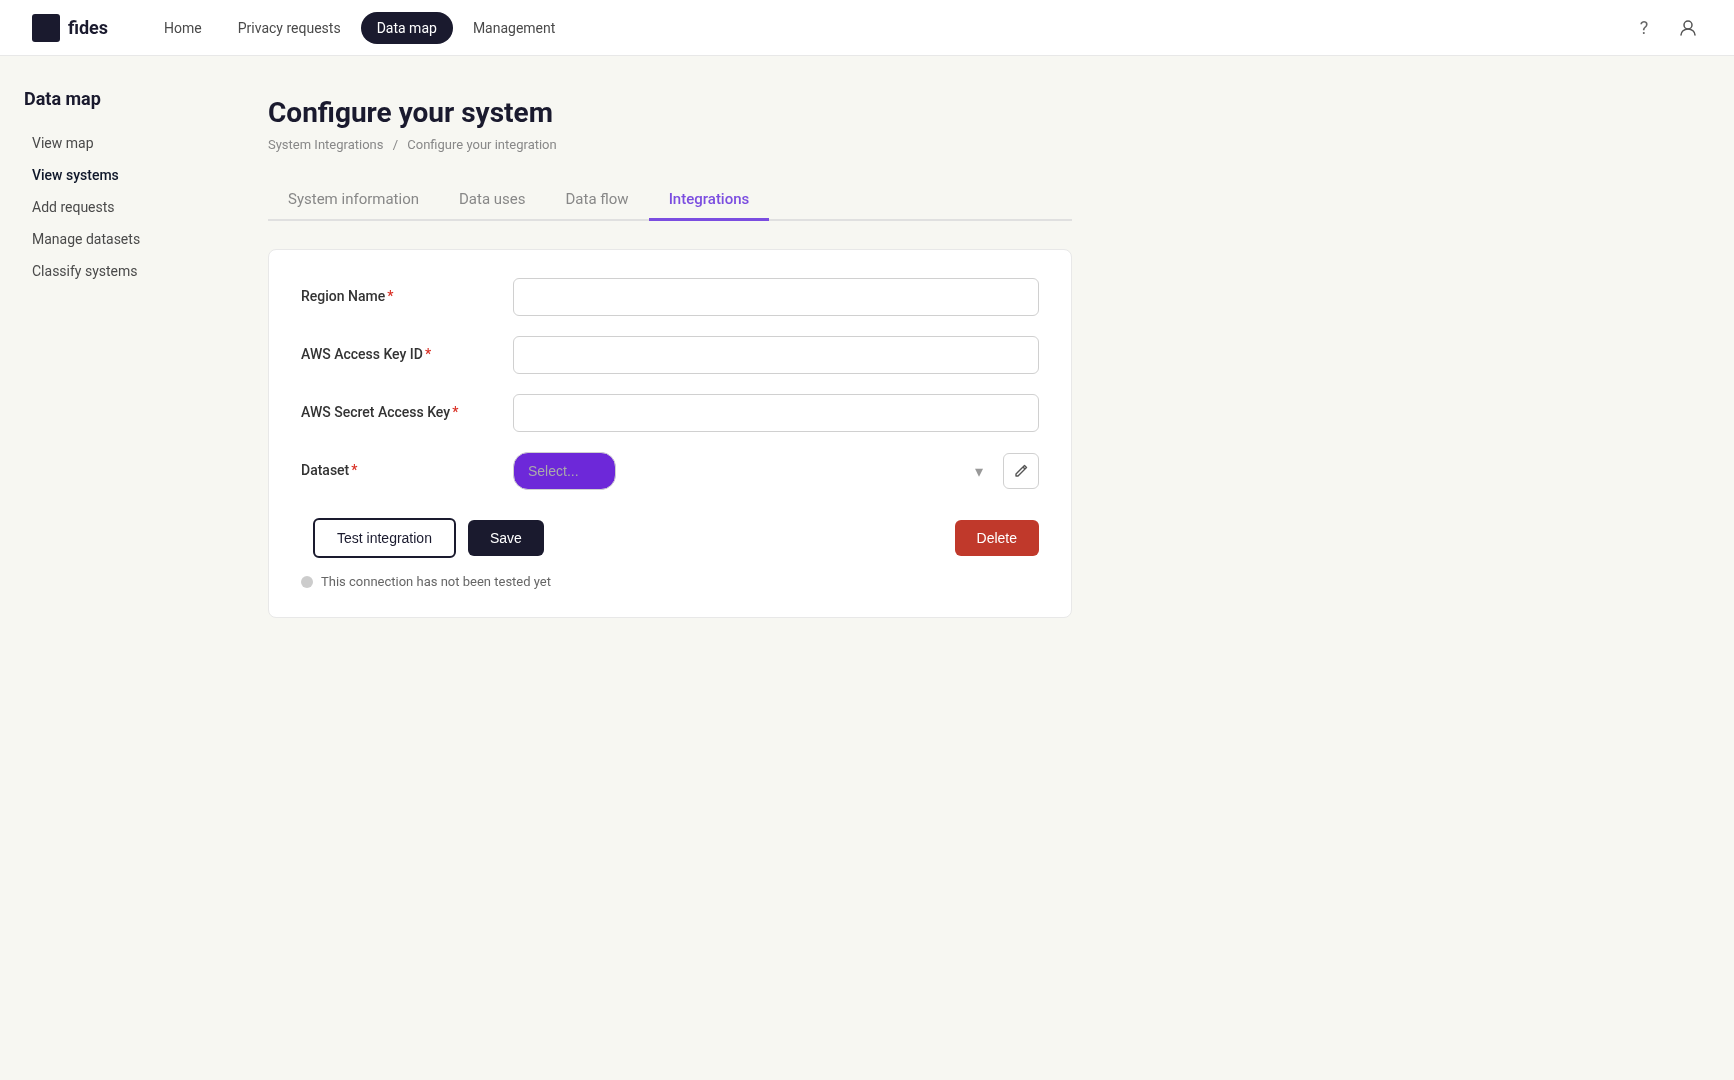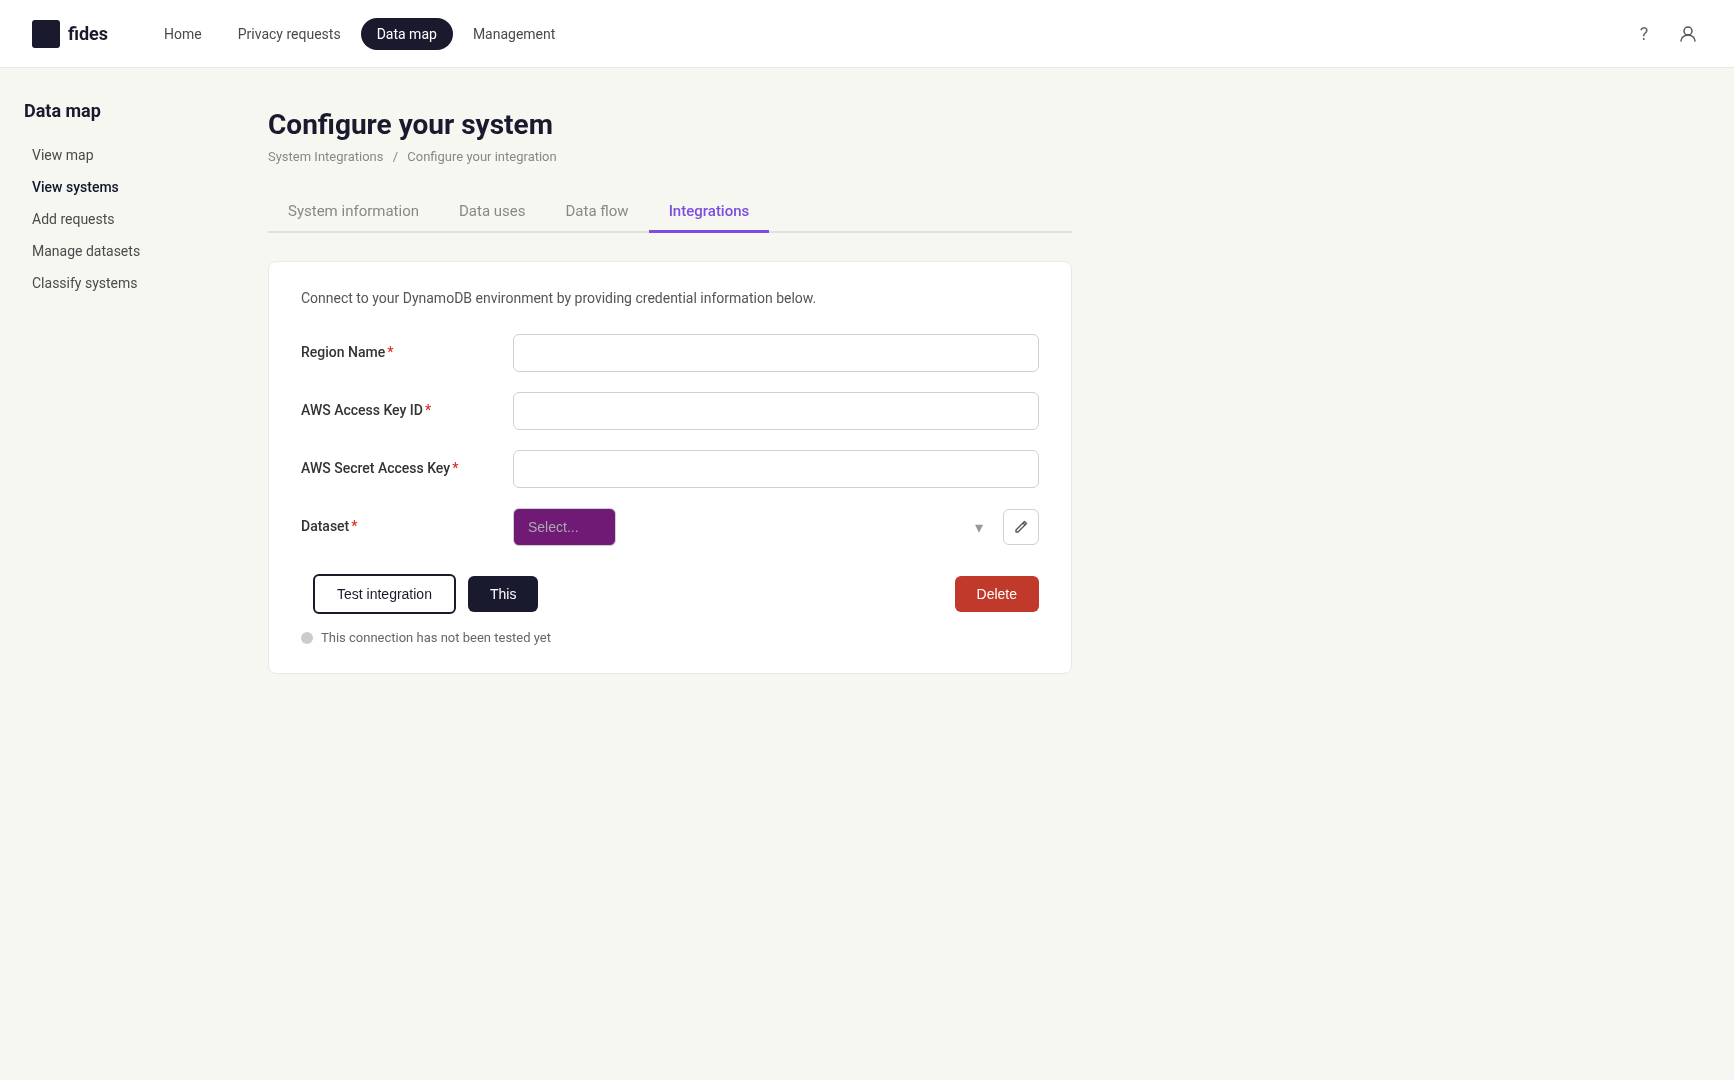--- a/index.html
+++ b/index.html
@@ -10,21 +10,21 @@
       min-height: 1080px;
     }
 
     
     .top-nav {
       background: #fff;
       border-bottom: 1px solid #e8e8e8;
       display: flex;
       align-items: center;
       padding: 0 32px;
-      height: 68px;
+      height: 56px;
     }
     .logo-area {
       display: flex;
       align-items: center;
       gap: 8px;
       margin-right: 40px;
     }
     .logo-icon {
       width: 28px;
       height: 28px;
@@ -244,24 +244,24 @@
     .dataset-row {
       display: flex;
       align-items: center;
       gap: 8px;
       flex: 1;
     }
     .dataset-select {
       flex: 1;
       padding: 10px 36px 10px 14px;
       border: 1px solid #d0d0d0;
-      border-radius: 6px;
+      border-radius: 15px;
       font-size: 14px;
       color: #aaa;
-      background: #701a75;
+      background: #6d28d9;
       appearance: none;
       outline: none;
       cursor: pointer;
     }
     .dataset-select-wrap {
       position: relative;
       flex: 1;
     }
     .dataset-select-wrap::after {
       content: '▾';
@@ -392,21 +392,20 @@
     <div class="tabs">
       <div class="tab">System information</div>
       <div class="tab">Data uses</div>
       <div class="tab">Data flow</div>
       <div class="tab active">Integrations</div>
     </div>
 
     <div class="integration-area">
 
 
-      <p class="connect-desc">Connect to your DynamoDB environment by providing credential information below.</p>
 
       <div class="form-group">
         <label class="form-label">
           <span>Region Name</span><span class="required-star">*</span>
         </label>
         <input class="form-input" type="text" style="">
       </div>
 
       <div class="form-group">
         <label class="form-label">
@@ -436,21 +435,21 @@
             <svg width="16" height="16" viewBox="0 0 16 16" fill="none">
               <path d="M11.5 2.5l2 2L5 13H3v-2L11.5 2.5z" stroke="#555" stroke-width="1.4" stroke-linejoin="round"></path>
               <path d="M10 4l2 2" stroke="#555" stroke-width="1.4"></path>
             </svg>
           </button>
         </div>
       </div>
 
       <div class="action-row">
         <button class="test-btn">Test integration</button>
-        <button class="save-btn">This</button>
+        <button class="save-btn">Save</button>
         <button class="delete-btn">Delete</button>
       </div>
 
       <div class="connection-status">
         <div class="status-dot"></div>
         <span>This connection has not been tested yet</span>
       </div>
 
     </div>
   </main>

